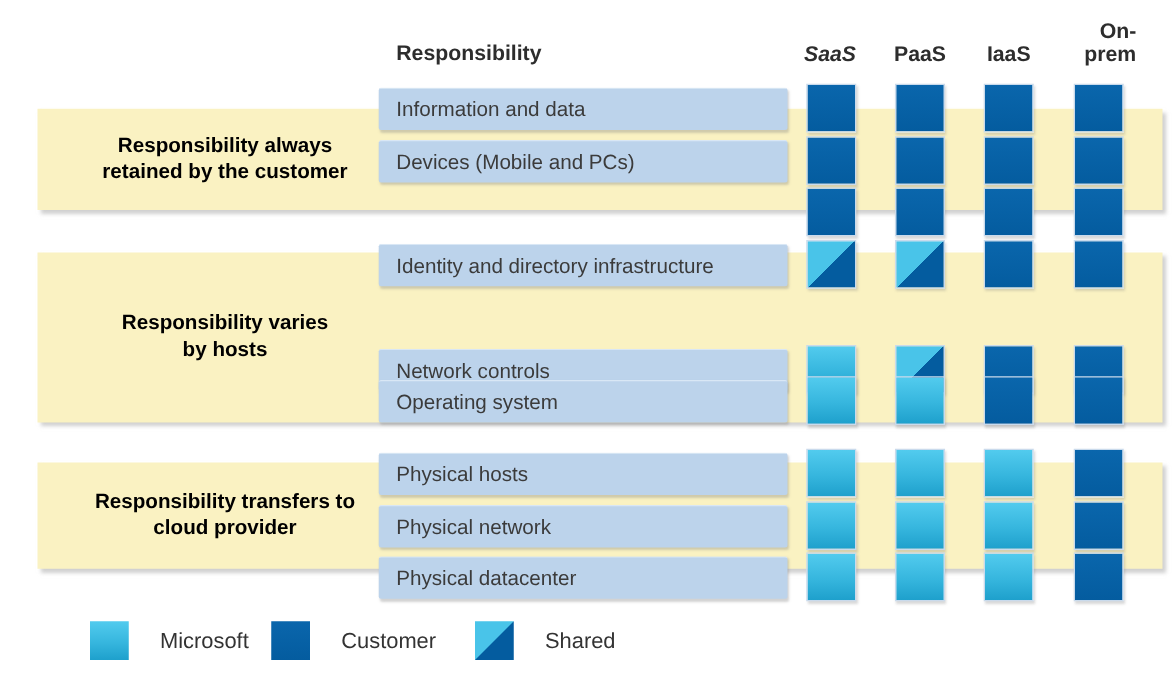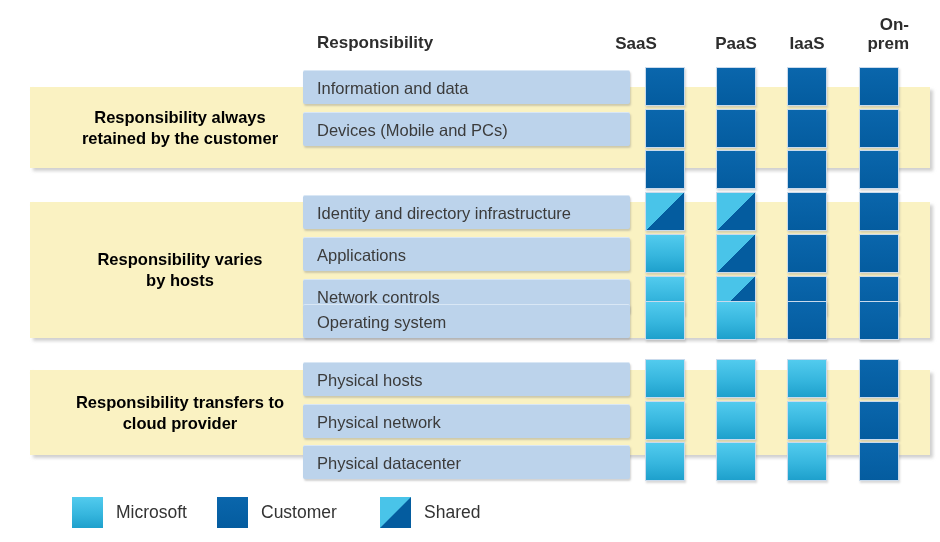--- a/index.html
+++ b/index.html
@@ -24,21 +24,21 @@
   .b3 .band-label{left:35px;width:230px;}
   
   .hdr-resp{
     position:absolute;left:317px;top:33px;font-weight:bold;font-size:17px;color:#2d2d2d;
   }
   .col-h{
     position:absolute;top:6px;height:48px;width:64px;
     display:flex;align-items:flex-end;justify-content:center;
     font-weight:bold;font-size:17px;line-height:1.15;text-align:right;color:#2d2d2d;
   }
-  .c0{left:604px;}
+  .c0{left:632px;font-style:italic;}
   .c1{left:704px;}
   .c2{left:775px;}
   .c3{left:847px;width:62px;}
   
   #rows{position:absolute;left:303px;top:66px;width:600px;height:420px;}
   .row{position:absolute;left:0;width:600px;height:42px;}
   .bar{
     position:absolute;left:0;top:4px;width:327px;height:34px;
     background:#bcd3eb;border-radius:2px;border-top:1px solid #d9e7f5;
     box-shadow:1px 2px 2px rgba(125,125,125,.35);
@@ -48,21 +48,21 @@
   .sq{
     position:absolute;top:1px;width:40px;height:39px;box-sizing:border-box;
     border:1.5px solid #c9daec;
     box-shadow:1px 2px 2px rgba(125,125,125,.3);
   }
   .sq.customer{background:linear-gradient(180deg,#0a66ac 0%,#045c9f 100%);}
   .sq.microsoft{background:linear-gradient(180deg,#52cbee 0%,#36b6de 55%,#1ea0cc 100%);}
   .sq.shared{background:linear-gradient(135deg,#49c4e9 0%,#49c4e9 49.6%,#045c9f 50.4%,#045c9f 100%);}
   
   #legend{position:absolute;left:0;top:497px;width:940px;height:36px;}
-  .legend-item{position:absolute;top:0;display:flex;align-items:center;}
+  .legend-item{position:absolute;top:0;display:flex;align-items:center;gap:12px;}
   .legend-sq{
     width:31px;height:31px;box-sizing:border-box;flex:none;
   }
   .legend-sq.customer{background:linear-gradient(180deg,#0a66ac 0%,#045c9f 100%);}
   .legend-sq.microsoft{background:linear-gradient(180deg,#52cbee 0%,#36b6de 55%,#1ea0cc 100%);}
   .legend-sq.shared{background:linear-gradient(135deg,#49c4e9 0%,#49c4e9 49.6%,#045c9f 50.4%,#045c9f 100%);}
   .legend-label{margin-left:13px;font-size:17.5px;color:#333333;}
 </style>
 </head>
 <body>
@@ -102,27 +102,20 @@
       </div>
       <div class="row" style="top: 83.4px;">
         <div class="sq customer" style="left: 342px;"></div>
         <div class="sq customer" style="left: 413px;"></div>
         <div class="sq customer" style="left: 484px;"></div>
         <div class="sq customer" style="left: 556px;"></div>
       </div>
       <div class="row" style="top: 125.1px;">
         <div class="bar">Identity and directory infrastructure</div>
         <div class="sq shared" style="left: 342px;"></div>
-        <div class="sq shared" style="left: 413px;"></div>
-        <div class="sq customer" style="left: 484px;"></div>
-        <div class="sq customer" style="left: 556px;"></div>
-      </div>
-      <div class="row" style="top: 166.8px;">
-        <div class="bar">Applications</div>
-        <div class="sq microsoft" style="left: 342px;"></div>
         <div class="sq shared" style="left: 413px;"></div>
         <div class="sq customer" style="left: 484px;"></div>
         <div class="sq customer" style="left: 556px;"></div>
       </div>
       <div class="row" style="top: 208.5px;">
         <div class="bar">Network controls</div>
         <div class="sq microsoft" style="left: 342px;"></div>
         <div class="sq shared" style="left: 413px;"></div>
         <div class="sq customer" style="left: 484px;"></div>
         <div class="sq customer" style="left: 556px;"></div>

